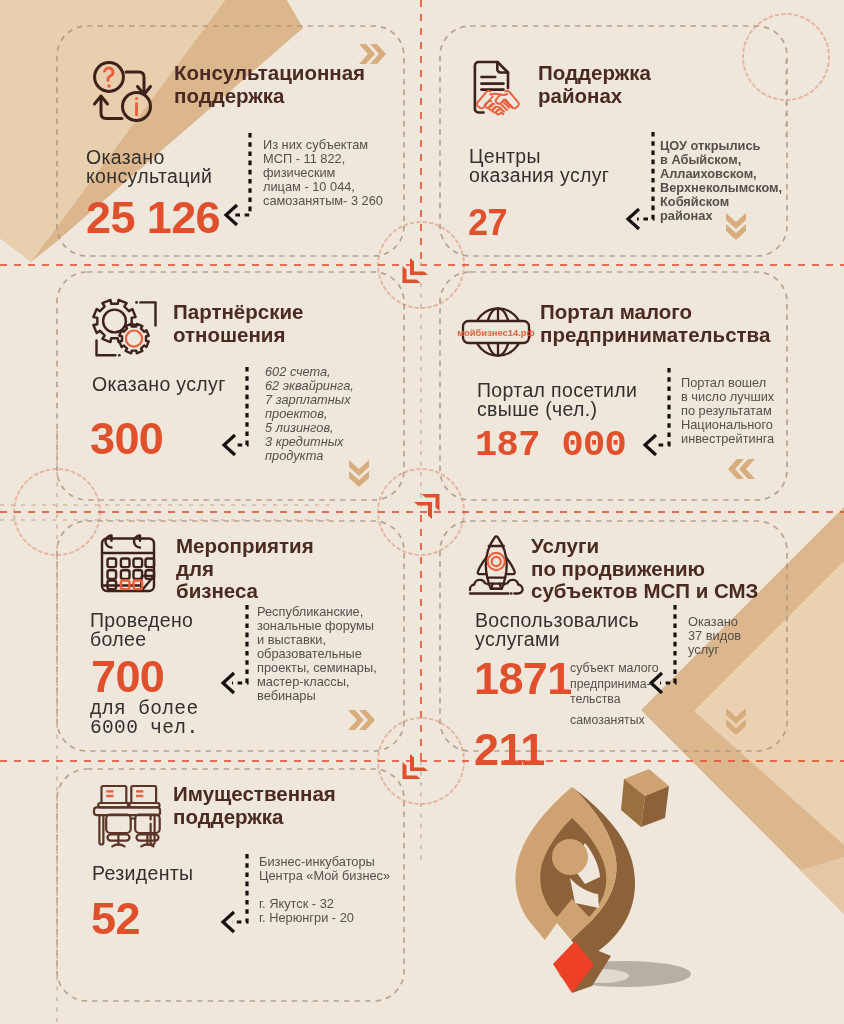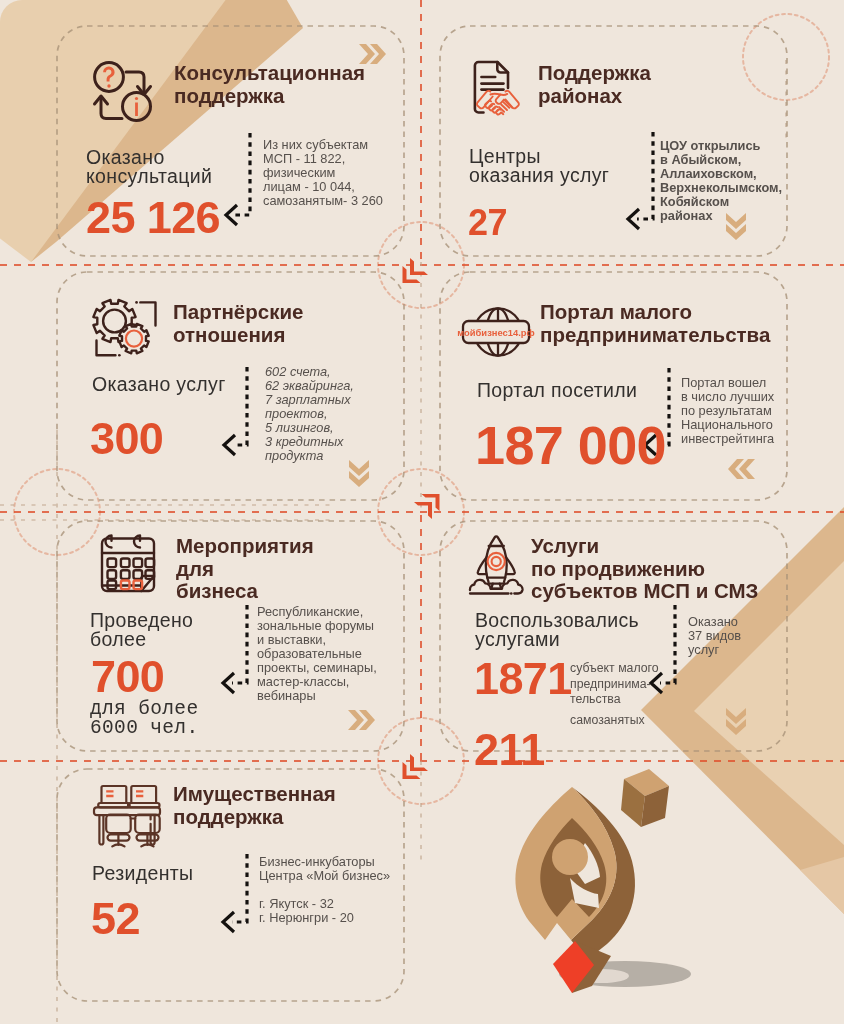--- a/index.html
+++ b/index.html
@@ -1,19 +1,19 @@
 <!DOCTYPE html>
 <html><head>
 <meta charset="utf-8">
 <style>
   html,body{margin:0;padding:0;}
   body{width:844px;height:1024px;overflow:hidden;background:#efe6dc;
        font-family:"Liberation Sans",sans-serif;position:relative;
        -webkit-font-smoothing:antialiased;}
-  .stage{position:absolute;left:0;top:0;width:844px;height:1024px;overflow:hidden;border-radius:22px;}
+  .stage{position:absolute;left:0;top:0;width:844px;height:1024px;overflow:hidden;}
   svg.bg{position:absolute;left:0;top:0;width:844px;height:1024px;pointer-events:none;}
   .card{position:absolute;box-sizing:border-box;border-radius:30px;}
   .ct{position:absolute;font-weight:bold;color:#4a2a22;letter-spacing:0px;}
   .cl{position:absolute;color:#33302e;}
   .cv{position:absolute;color:#e0502c;font-weight:bold;letter-spacing:-0.6px;}
   .cn{position:absolute;color:#56504c;}
   .ic{position:absolute;overflow:visible;}
 </style>
 </head>
 <body>
@@ -268,22 +268,23 @@
     </g>
     <rect x="2" y="21" width="66" height="22" rx="5.4" fill="#efe6dc" stroke="#3d211b" stroke-width="2.3"></rect>
     <text x="35" y="35.6" font-family="'Liberation Sans',sans-serif" font-size="9.4" font-weight="bold" fill="#e8603c" text-anchor="middle">мойбизнес14.рф</text>
   </svg>
   <div class="ct" style="left:100px;top:29px;width:260px;font-size:20.5px;line-height:22.6px;">
     <div>Портал малого</div>
     <div>предпринимательства</div>
   </div>
   <div class="cl" style="left:37px;top:109px;width:240px;font-size:19.5px;line-height:19.3px;letter-spacing:.35px;">
     <div>Портал посетили</div>
-  </div>
-  <div class="cv" style="left:35px;top:148px;font-size:54px;line-height:50px;">187 000</div>
+    <div>свыше (чел.)</div>
+  </div>
+  <div class="cv" style="left:35px;top:148px;font-size:37px;line-height:50px;font-family:Liberation Mono, monospace;">187 000</div>
   <div class="cn" style="left:241px;top:104px;width:160px;font-size:12.8px;line-height:14px;">
     <div>Портал вошел</div>
     <div>в число лучших</div>
     <div>по результатам</div>
     <div>Национального</div>
     <div>инвестрейтинга</div>
   </div>
   <svg class="ic" style="left:288px;top:184px;width:30px;height:26px;" viewBox="0 0 30 26">
     <g fill="#d8ad7e">
       <path d="M 27,3 L 20,3 L 11,13 L 20,23 L 27,23 L 18,13 Z"></path>

